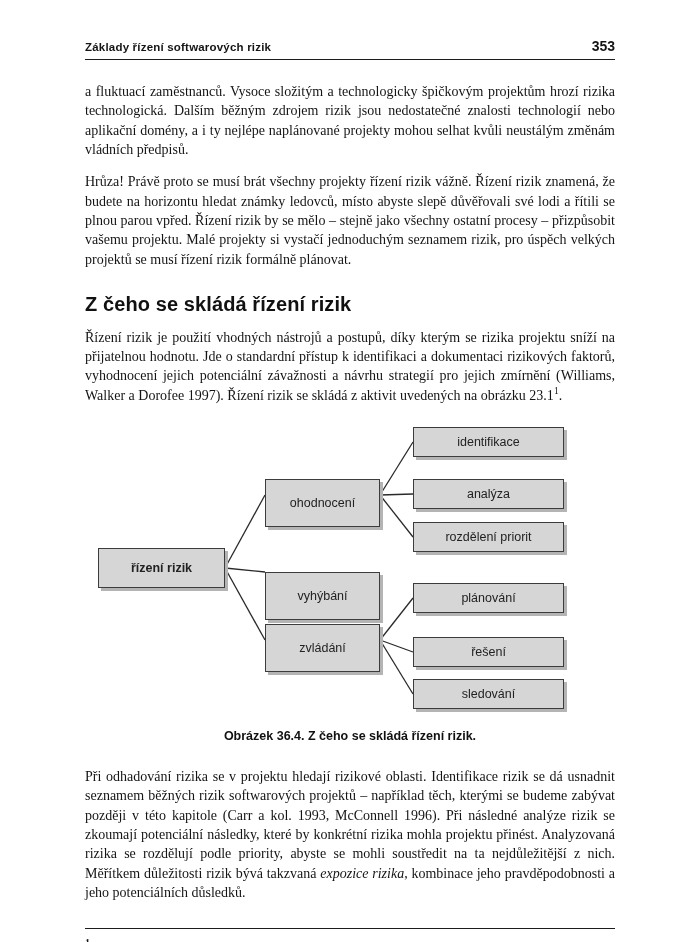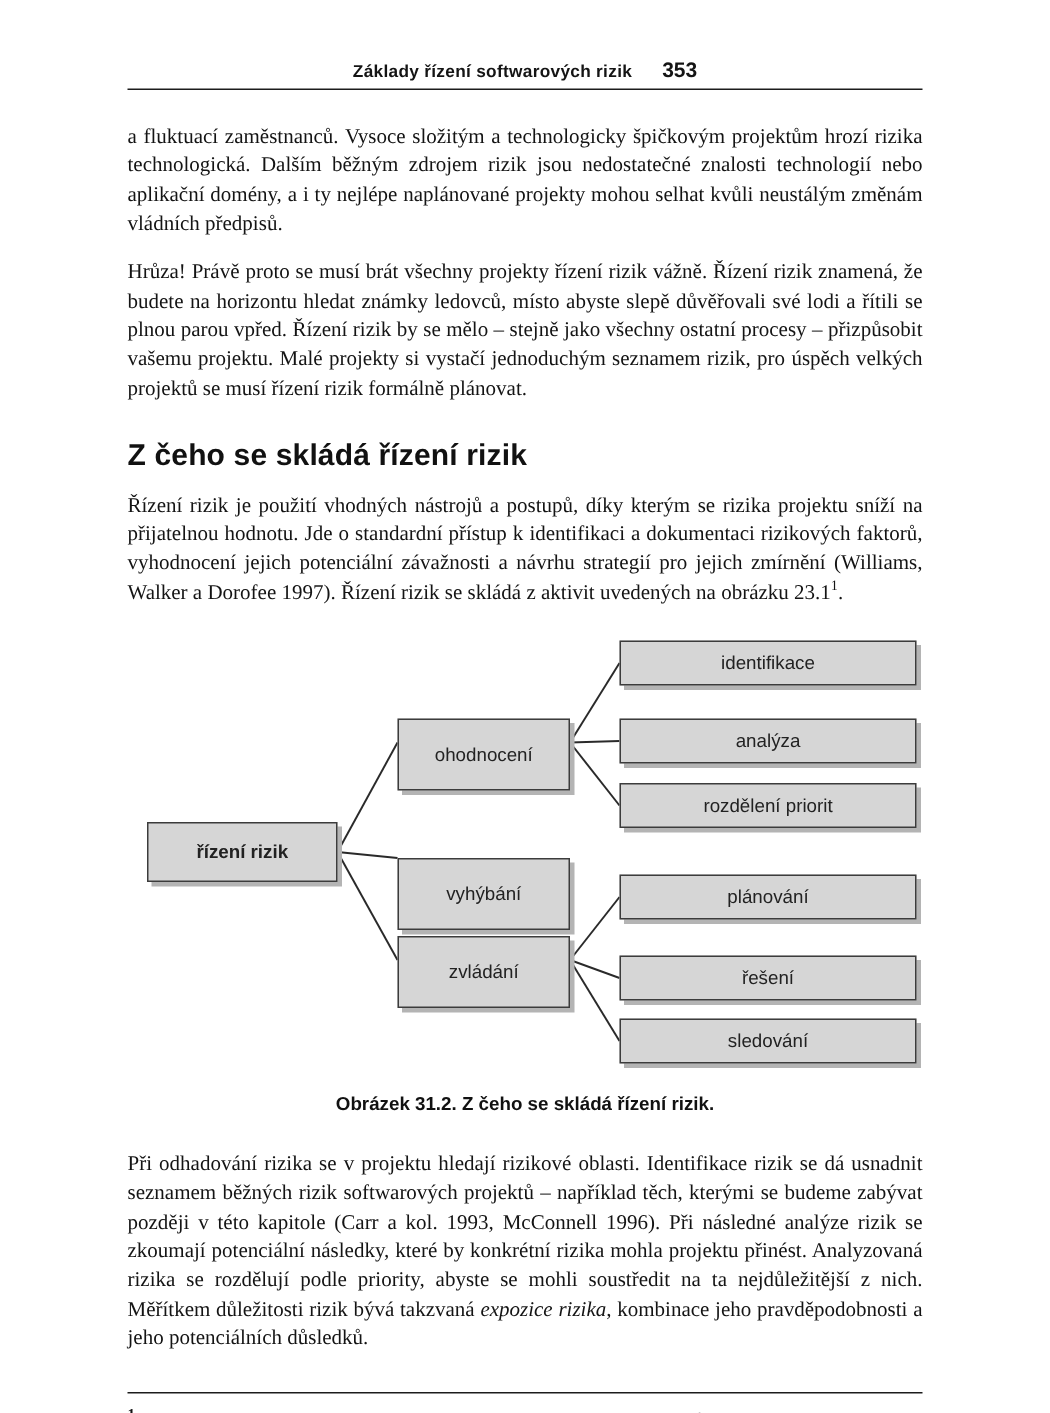--- a/index.html
+++ b/index.html
@@ -14,21 +14,21 @@
   }
   .page {
     width: 700px;
     height: 942px;
     padding: 38px 85px 0 85px;
     background: #ffffff;
   }
   
   .running-head {
     display: flex;
-    justify-content: center;
+    justify-content: space-between;
     align-items: baseline;
     gap: 20px;
     font-family: "Liberation Sans", sans-serif;
     border-bottom: 1.6px solid #1c1c1c;
     padding-bottom: 5px;
     margin-bottom: 22px;
   }
   .running-head .rh-title { font-size: 11.5px; font-weight: 700; letter-spacing: 0.2px; }
   .running-head .rh-page { font-size: 14px; font-weight: 700; }
 
@@ -70,21 +70,21 @@
     box-shadow: 3px 3px 0 #b4b4b4;
     display: flex;
     align-items: center;
     justify-content: center;
     font-family: "Liberation Sans", sans-serif;
     font-size: 12.5px;
     color: #222;
   }
   .dbox.root  { left: 13px;  top: 129px; width: 127px; height: 40px; }
   .dbox.mid   { left: 180px; width: 115px; height: 48px; }
-  .dbox.leaf  { left: 328px; width: 198px; height: 30px; }
+  .dbox.leaf  { left: 328px; width: 151px; height: 30px; }
 
   .figure-caption {
     text-align: center;
     font-family: "Liberation Sans", sans-serif;
     font-size: 12.5px;
     margin: 14px 0 24px 0;
     color: #111;
   }
   .figure-caption .cap-label { font-weight: 700; }
   .figure-caption .cap-text  { font-weight: 700; }
@@ -143,21 +143,21 @@
 
     <div class="dbox leaf" style="top:8px;">identifikace</div>
     <div class="dbox leaf" style="top:60px;">analýza</div>
     <div class="dbox leaf" style="top:103px;">rozdělení priorit</div>
     <div class="dbox leaf" style="top:164px;">plánování</div>
     <div class="dbox leaf" style="top:218px;text-align:right;">řešení</div>
     <div class="dbox leaf" style="top:260px;">sledování</div>
   </div>
 
   <div class="figure-caption">
-    <span class="cap-label">Obrázek 31.2.</span>
+    <span class="cap-label">Obrázek 36.4.</span>
     <span class="cap-text">Z čeho se skládá řízení rizik.</span>
   </div>
 
   <p class="body-par"><span>Při odhadování rizika se v projektu hledají rizikové oblasti. Identifikace rizik se dá usnadnit seznamem běžných rizik softwarových projektů – například těch, kterými se budeme zabývat později v této kapitole (Carr a kol. 1993, McConnell 1996). Při následné analýze rizik se zkoumají potenciální následky, které by konkrétní rizika mohla projektu přinést. Analyzovaná rizika se rozdělují podle priority, abyste se mohli soustředit na ta nejdůležitější z nich. Měřítkem důležitosti rizik bývá takzvaná </span><span class="italic">expozice rizika</span><span>, kombinace jeho pravděpodobnosti a jeho potenciálních důsledků.</span></p>
 
   <div class="footnote-block">
     <p><sup>1</sup><span>Obrázek byl převzat z knihy Rapid Development: Taming Wild Software Schedules od Stevea McConnella. Kniha vyšla v nakladatelství Microsoft Press v roce 1996.</span></p>
   </div>
 
 </div>

